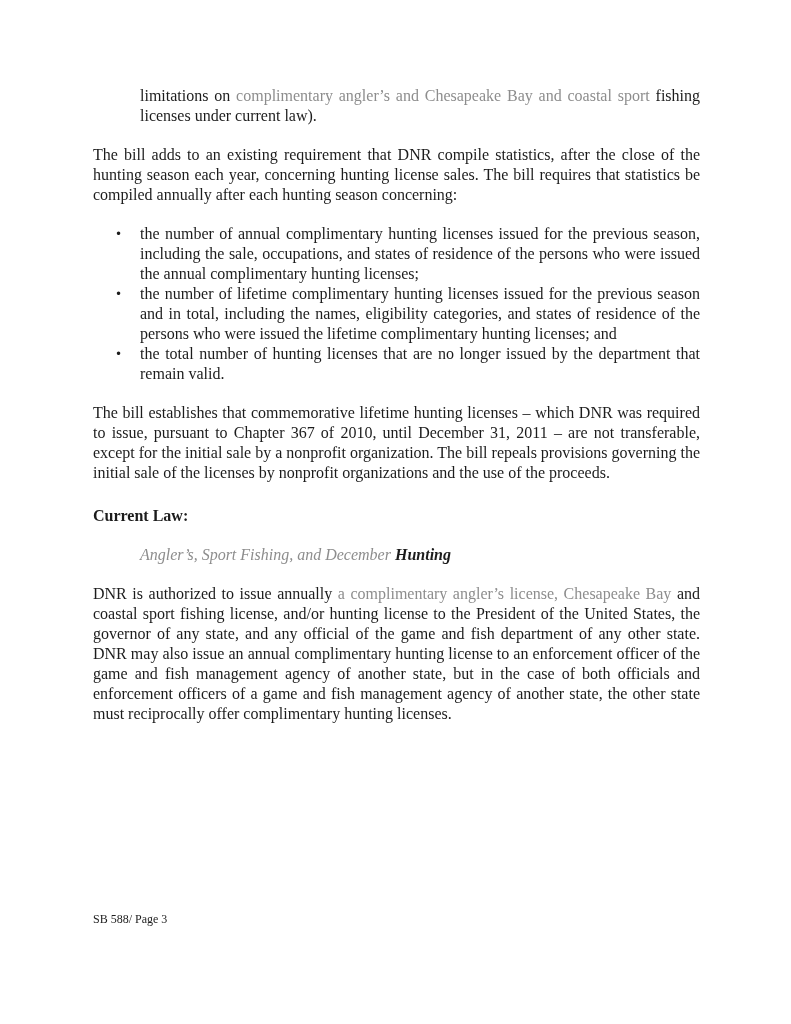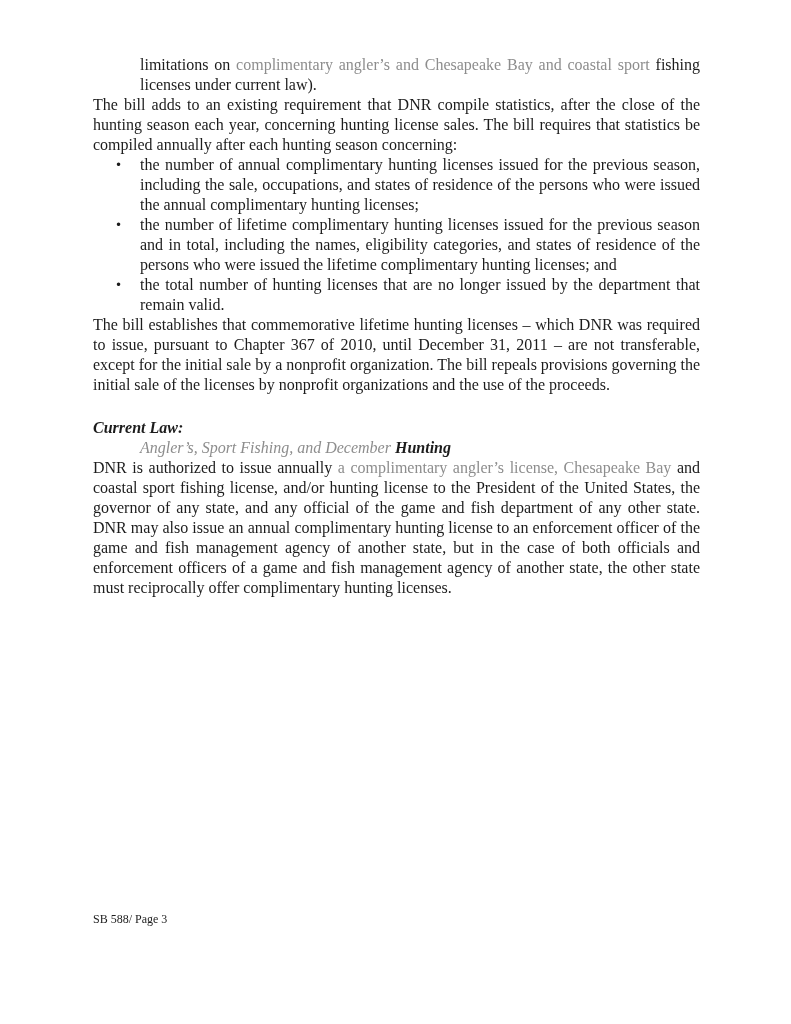--- a/index.html
+++ b/index.html
@@ -6,34 +6,34 @@
     margin: 0;
     padding: 0;
     background: #ffffff;
   }
   .page {
     position: relative;
     width: 791px;
     height: 1024px;
     background: #ffffff;
     box-sizing: border-box;
-    padding: 55px 91px 0 93px;
+    padding: 86px 91px 0 93px;
     font-family: "Liberation Serif", "DejaVu Serif", serif;
     font-size: 16px;
     line-height: 20px;
     color: #1c1c1c;
     overflow: hidden;
   }
-  .block { }
+  .block { margin-top: 19px; }
   .block-tall { margin-top: 23px; }
   p, div { margin: 0; padding: 0; }
   .justify { text-align: justify; }
   .indent { margin-left: 47px; }
   .italic { font-style: italic; }
-  .bold { font-weight: bold; font-style: italic; }
+  .bold { font-weight: bold; }
   .bold-italic { font-weight: bold; font-style: italic; }
   .faded { color: #8d8d8d; }
   .bullet-list { }
   .bullet-item { display: flex; }
   .bullet-marker {
     flex: 0 0 47px;
     box-sizing: border-box;
     padding-left: 22px;
     font-family: "DejaVu Sans", sans-serif;
     font-size: 12px;

